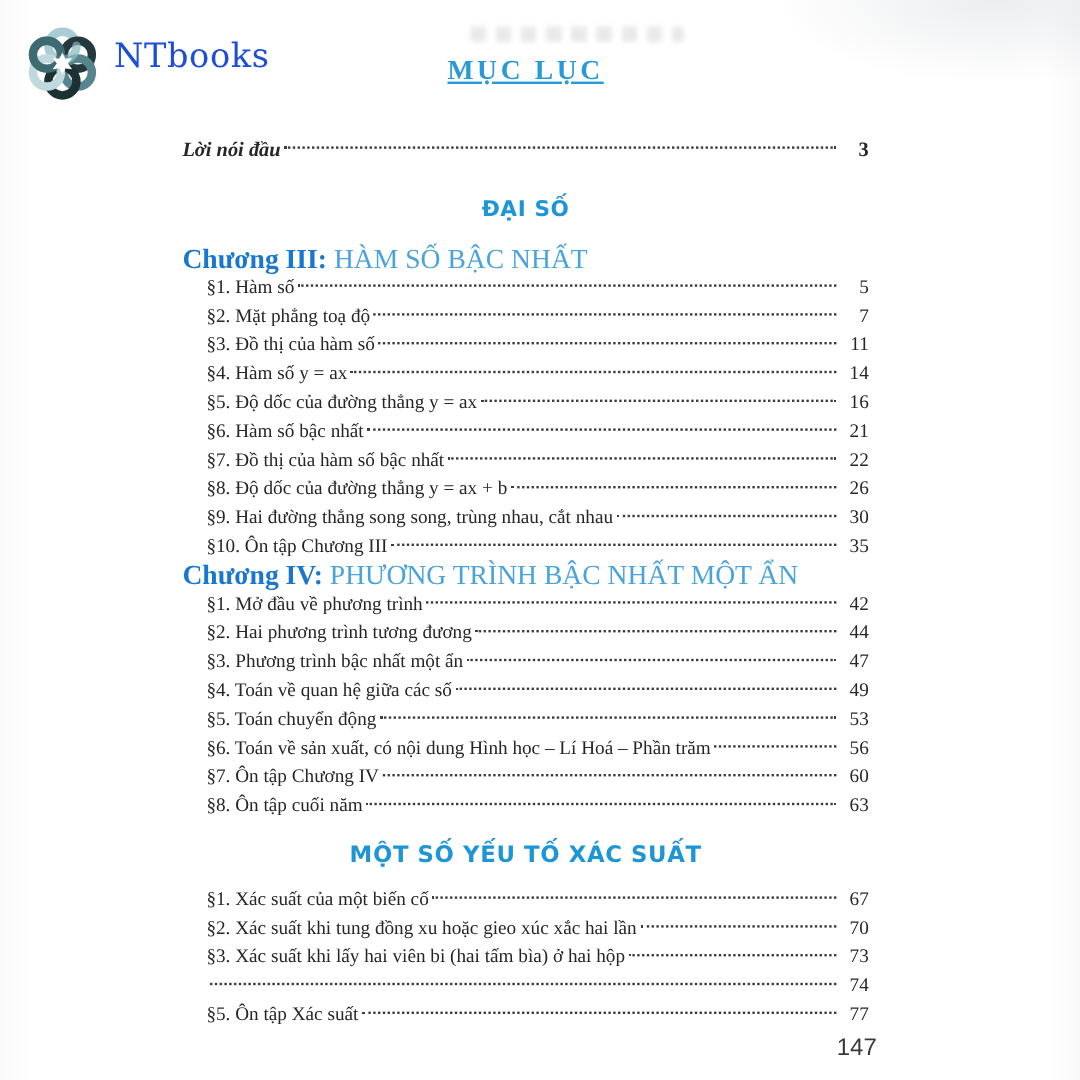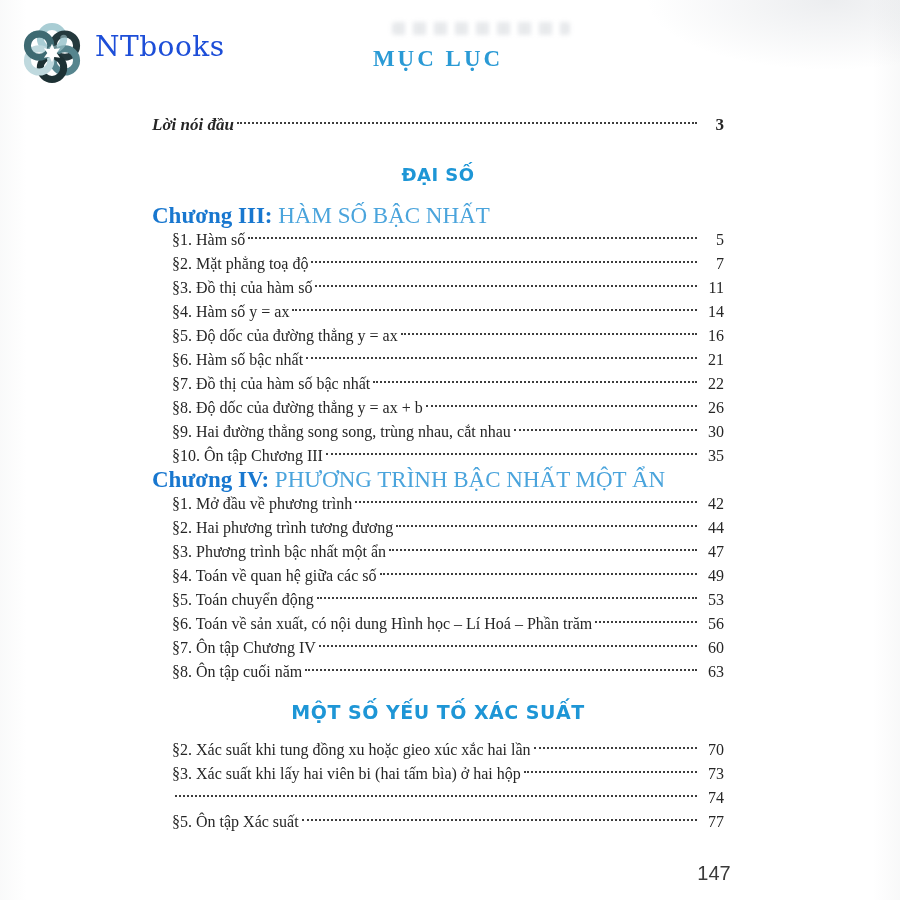--- a/index.html
+++ b/index.html
@@ -35,20 +35,21 @@
   }
 
   
   .content{position:absolute;left:152px;top:0;width:572px;}
 
   .page-title{
     margin-top:46px;text-align:center;
     font-size:23px;font-weight:bold;letter-spacing:3px;
     color:#2a9ad5;
     font-family:"Liberation Serif",serif;
+    text-decoration:underline;
   }
 
   .toc-row{display:flex;align-items:center;height:24px;font-size:16px;}
   .toc-row .dots{
     flex:1;margin:0 3px 4px 3px;
     border-bottom:2px dotted #3d3d3d;
     min-width:20px;
   }
   .toc-row .pnum{min-width:24px;text-align:right;}
 
@@ -221,20 +222,25 @@
           <span>§8. Ôn tập cuối năm</span>
           <span class="dots"></span>
           <span class="pnum">63</span>
         </div>
     </div>
 
     <div class="part-heading probability">MỘT SỐ YẾU TỐ XÁC SUẤT</div>
 
     <div class="entries prob">
       <div class="toc-row">
+          <span>§1. Xác suất của một biến cố</span>
+          <span class="dots"></span>
+          <span class="pnum">67</span>
+        </div>
+      <div class="toc-row">
           <span>§2. Xác suất khi tung đồng xu hoặc gieo xúc xắc hai lần</span>
           <span class="dots"></span>
           <span class="pnum">70</span>
         </div>
       <div class="toc-row">
           <span>§3. Xác suất khi lấy hai viên bi (hai tấm bìa) ở hai hộp</span>
           <span class="dots"></span>
           <span class="pnum">73</span>
         </div>
       <div class="toc-row">

